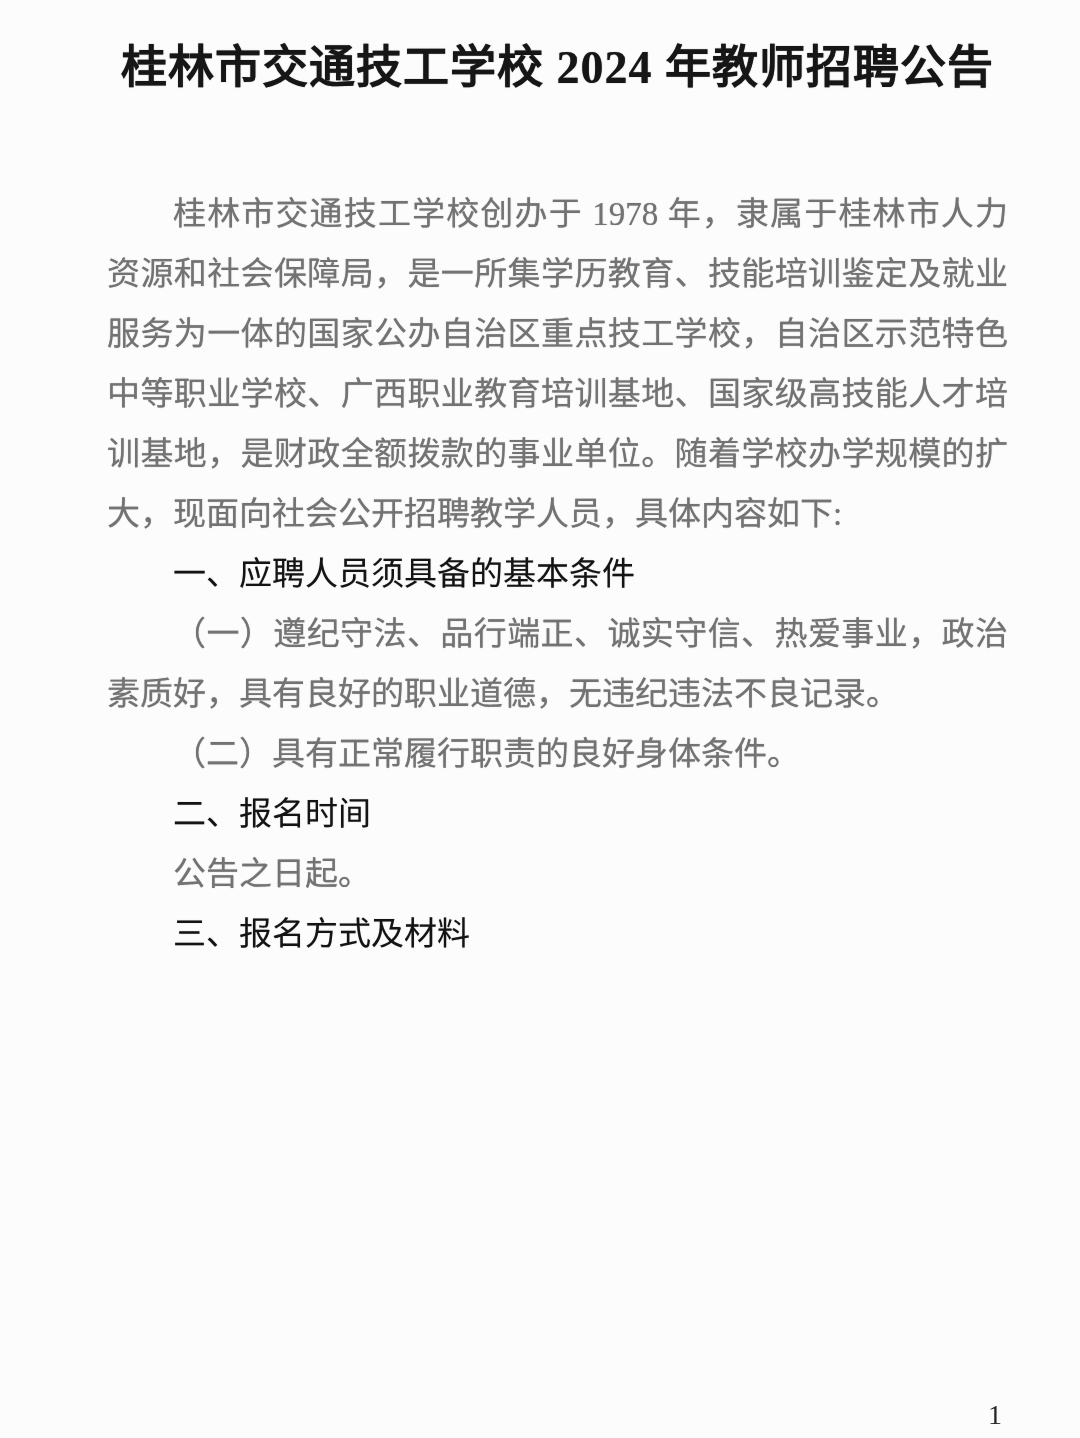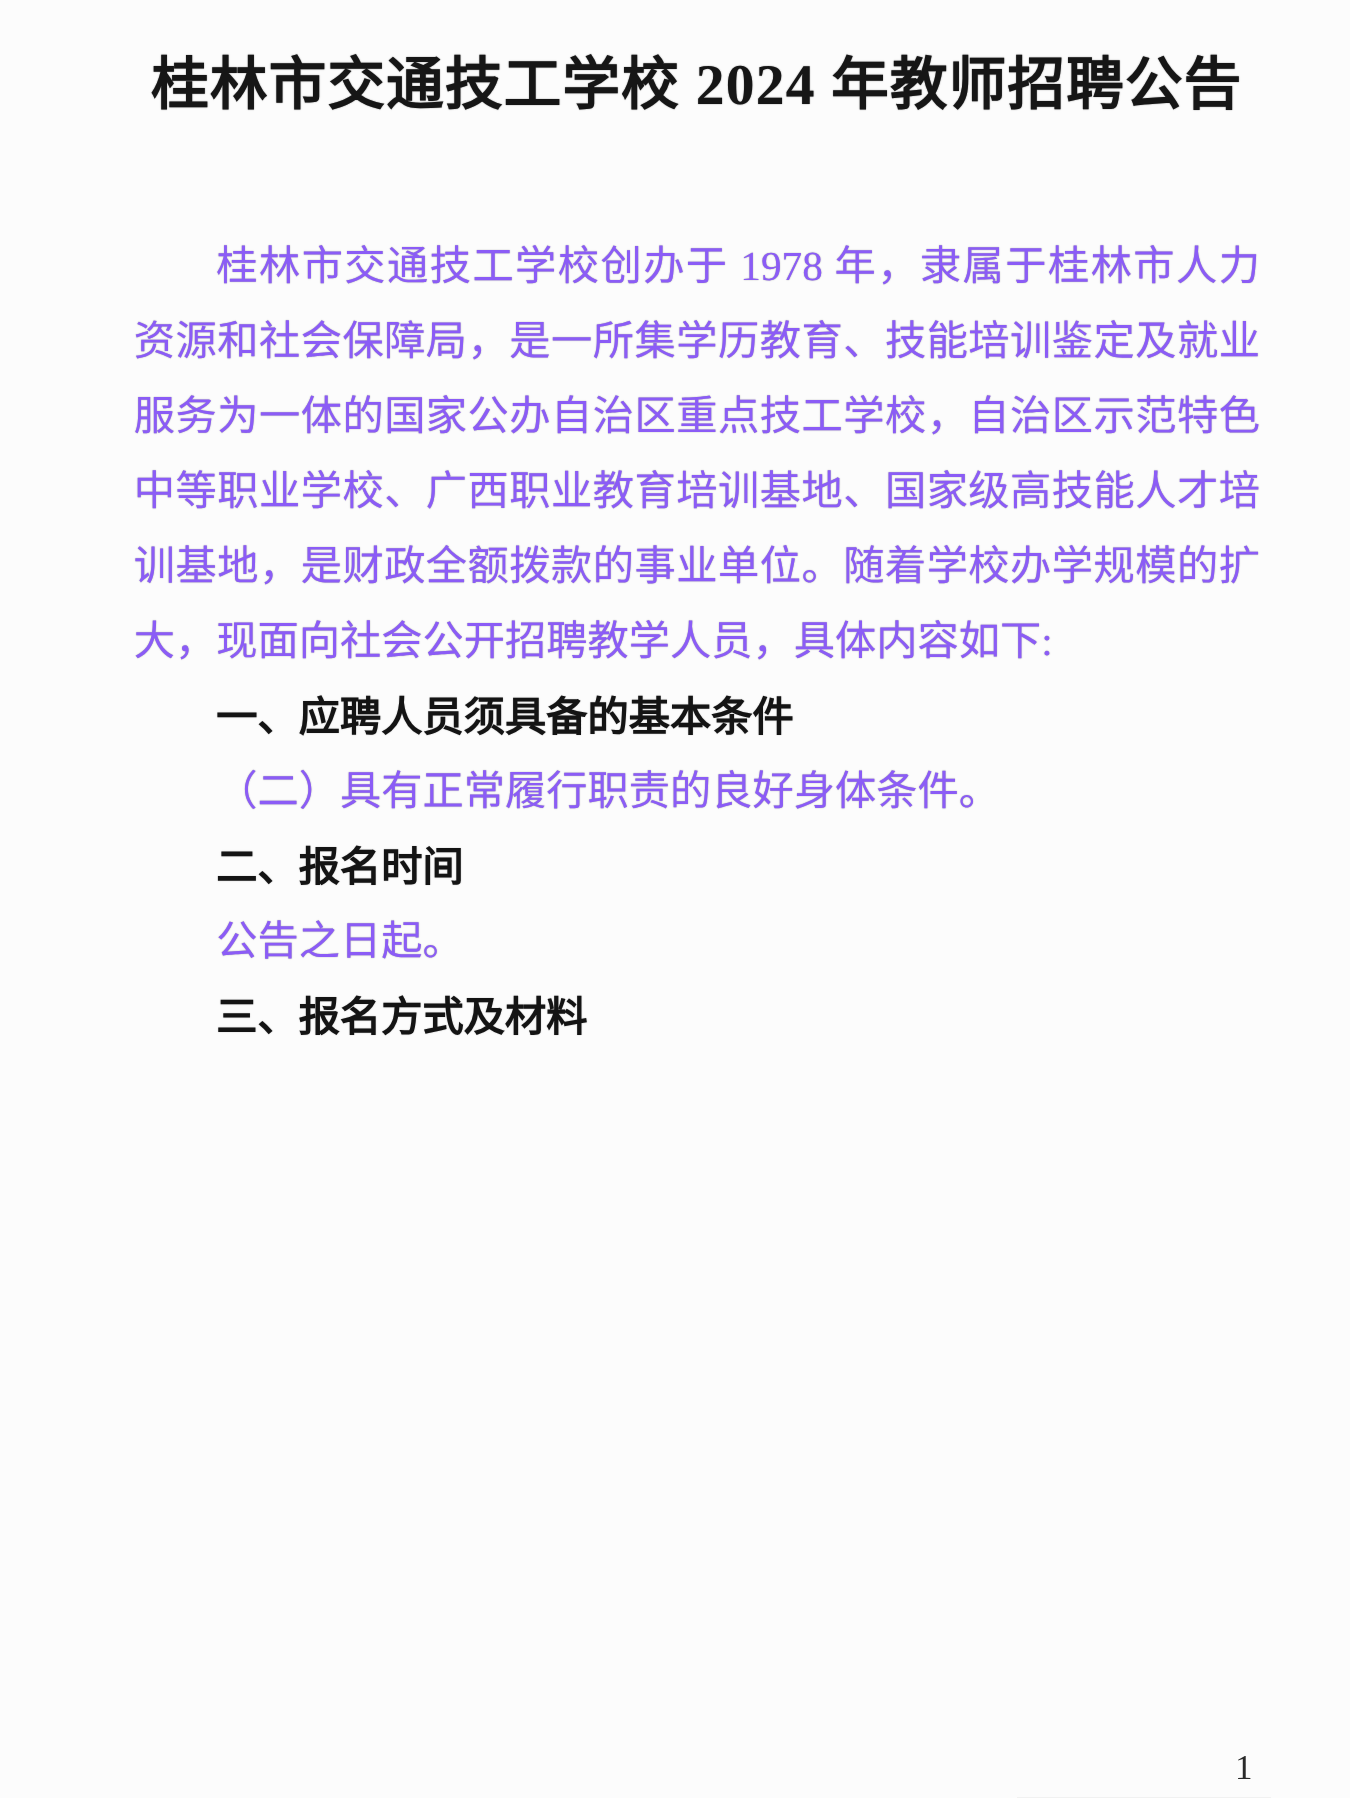--- a/index.html
+++ b/index.html
@@ -29,27 +29,27 @@
     color: #161616;
     text-shadow: 0 0 1px rgba(20,20,20,0.65);
     font-family: "Liberation Serif", "DejaVu Serif", serif;
   }
   .para {
     font-size: 33px;
     line-height: 60px;
     text-align: justify;
     text-justify: inter-character;
     text-indent: 66px;
-    color: #8b5cf6;
+    color: #737373;
     text-shadow: 0 0 1px rgba(30,30,30,0.45);
   }
   .heading {
     font-family: "Liberation Sans", "DejaVu Sans", sans-serif;
     font-size: 33px;
-    font-weight: 700;
+    font-weight: 400;
     line-height: 60px;
     text-indent: 66px;
     color: #141414;
     text-shadow: 0 0 1px rgba(20,20,20,0.35);
   }
   .page-number {
     position: absolute;
     right: 78px;
     bottom: 8px;
     font-size: 28px;
@@ -62,20 +62,21 @@
 <body>
 
 <div class="page">
   <div class="content">
 
     <h1 class="doc-title">桂林市交通技工学校 2024 年教师招聘公告</h1>
 
     <p class="para">桂林市交通技工学校创办于 1978 年，隶属于桂林市人力资源和社会保障局，是一所集学历教育、技能培训鉴定及就业服务为一体的国家公办自治区重点技工学校，自治区示范特色中等职业学校、广西职业教育培训基地、国家级高技能人才培训基地，是财政全额拨款的事业单位。随着学校办学规模的扩大，现面向社会公开招聘教学人员，具体内容如下:</p>
 
     <h2 class="heading">一、应聘人员须具备的基本条件</h2>
+    <p class="para">（一）遵纪守法、品行端正、诚实守信、热爱事业，政治素质好，具有良好的职业道德，无违纪违法不良记录。</p>
     <p class="para">（二）具有正常履行职责的良好身体条件。</p>
 
     <h2 class="heading">二、报名时间</h2>
     <p class="para">公告之日起。</p>
 
     <h2 class="heading">三、报名方式及材料</h2>
 
 
   </div>
 

